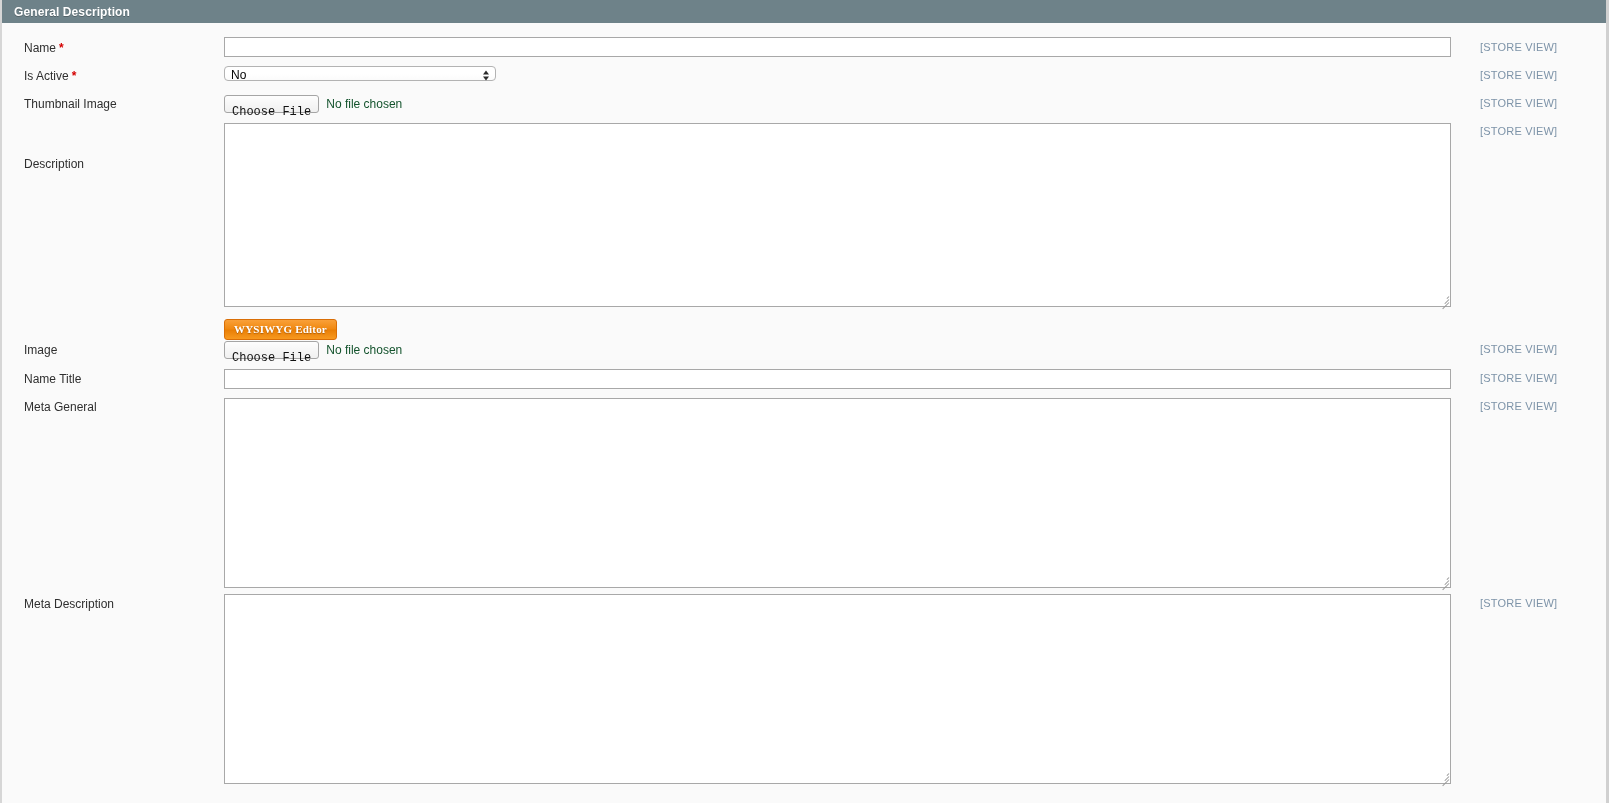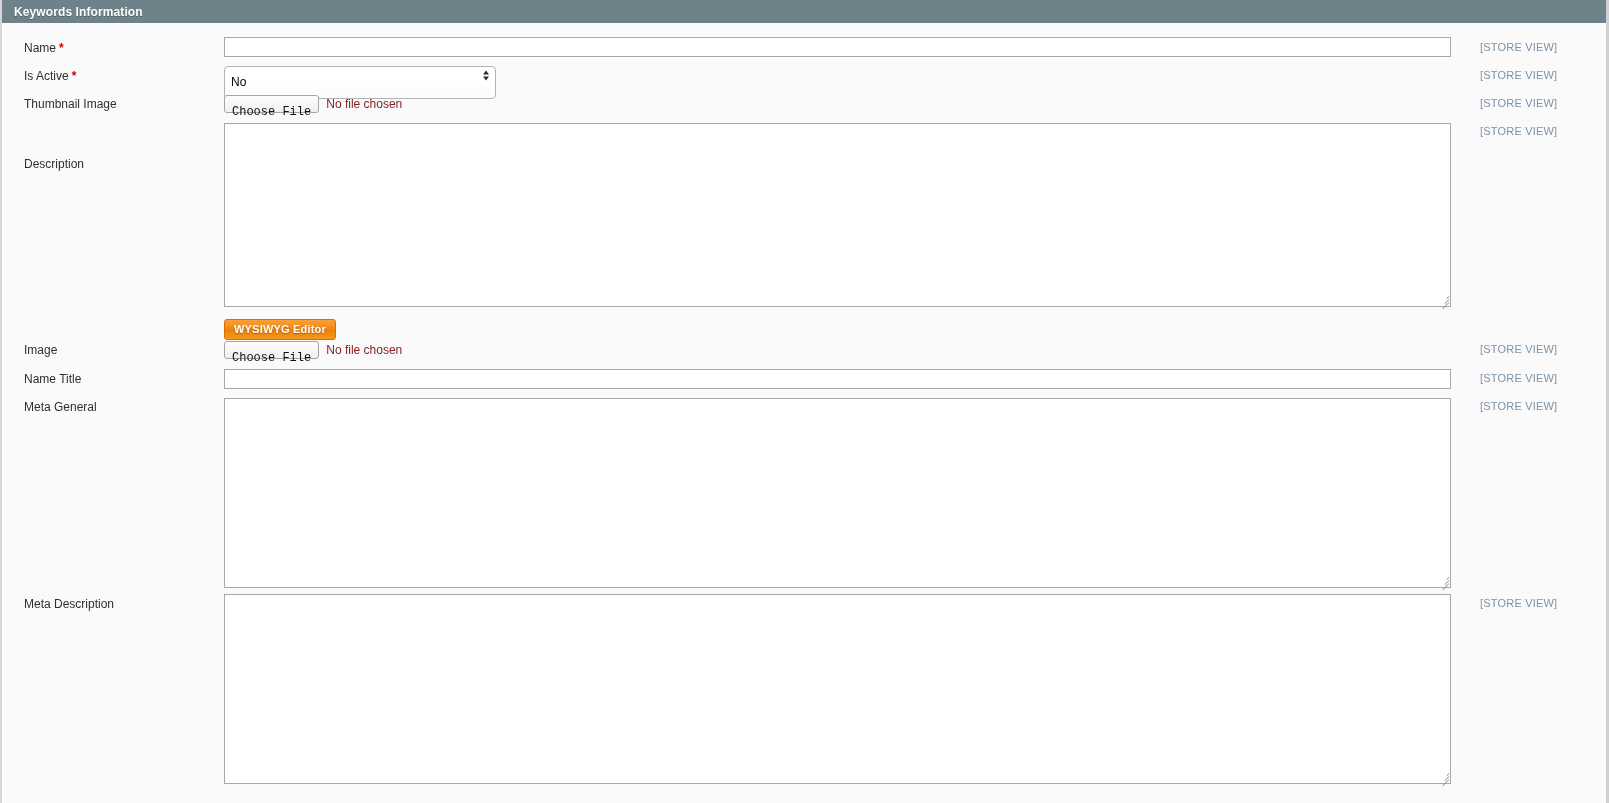--- a/index.html
+++ b/index.html
@@ -111,21 +111,21 @@
 
   
   .sel-wrap {
     position: relative;
     width: 272px;
     height: 19px;
   }
   select.sel {
     box-sizing: border-box;
     width: 272px;
-    height: 33px;
+    height: 15px;
     -webkit-appearance: none;
     -moz-appearance: none;
     appearance: none;
     border: 1px solid #b3b3b3;
     border-radius: 4px;
     background: linear-gradient(to bottom, #ffffff 0%, #ffffff 50%, #fbfbfb 100%);
     font-family: "Liberation Sans", sans-serif;
     font-size: 12px;
     color: #000;
     padding: 0 18px 0 6px;
@@ -171,21 +171,21 @@
     font-family: Liberation Mono, monospace;
     font-size: 12px;
     color: #111;
     line-height: 16px;
     white-space: nowrap;
     cursor: default;
   }
   .file-name {
     margin-left: 7px;
     font-size: 12px;
-    color: #7f1d1d;
+    color: #14532d;
     white-space: nowrap;
   }
 
   
   .ta-wrap {
     position: relative;
     display: inline-block;
   }
   textarea.ta {
     box-sizing: border-box;
@@ -225,37 +225,37 @@
   
   .btn-wysiwyg {
     box-sizing: border-box;
     display: inline-block;
     height: 21px;
     padding: 0 9px;
     border: 1px solid #d96e06;
     border-radius: 3px;
     background: linear-gradient(to bottom, #f9a039 0%, #f08810 48%, #e97e05 52%, #f7991f 100%);
     color: #ffffff;
-    font-family: Liberation Sans, sans-serif;
+    font-family: Liberation Serif, serif;
     font-size: 11px;
     font-weight: bold;
     line-height: 19px;
     letter-spacing: 0.2px;
     text-shadow: 0 1px 1px rgba(120,60,0,0.55);
     cursor: pointer;
     white-space: nowrap;
   }
 </style>
 </head>
 <body>
 
 <div class="panel">
 
   <div class="panel-head">
-    <span class="panel-head-title">Keywords Information</span>
+    <span class="panel-head-title">General Description</span>
   </div>
 
   <div class="form-body">
 
     <div class="row" style="top:14px;">
       <div class="lbl" style="top:4px;">
         <span>Name</span><span class="req">*</span>
       </div>
       <div class="ctl" style="top:0;">
         <input class="txt" type="text" placeholder="" value="" style="">

